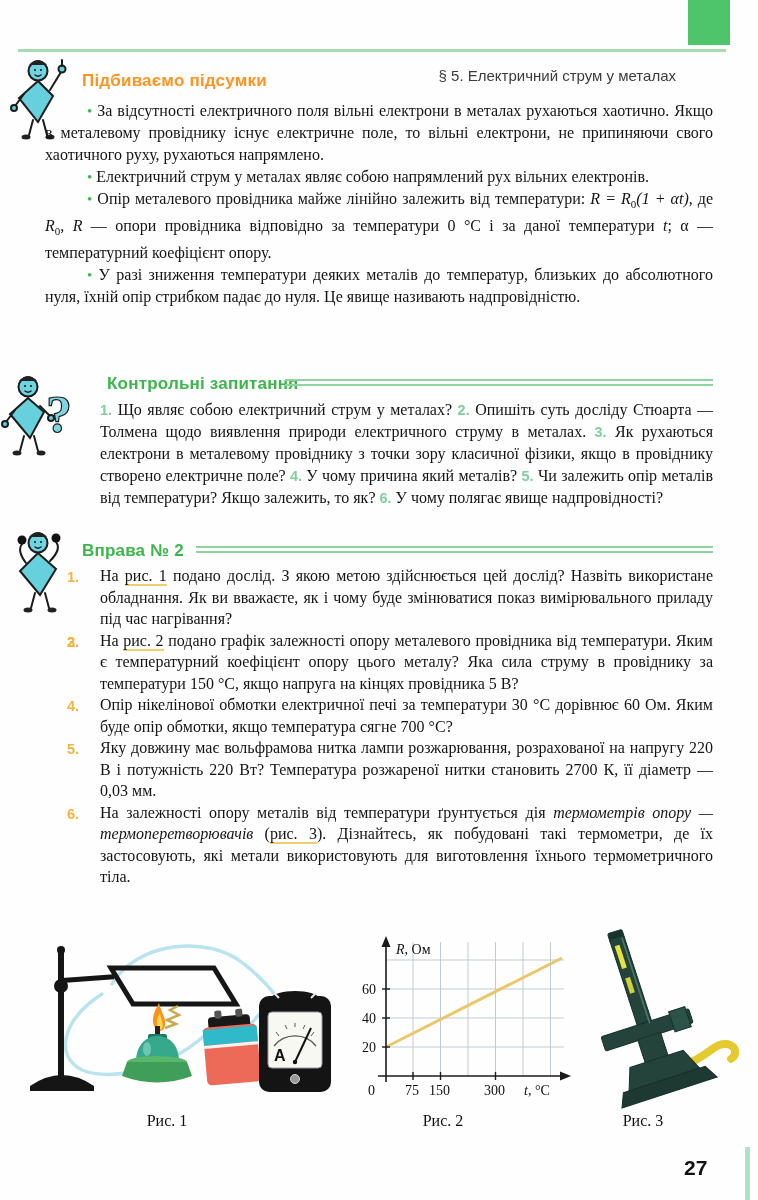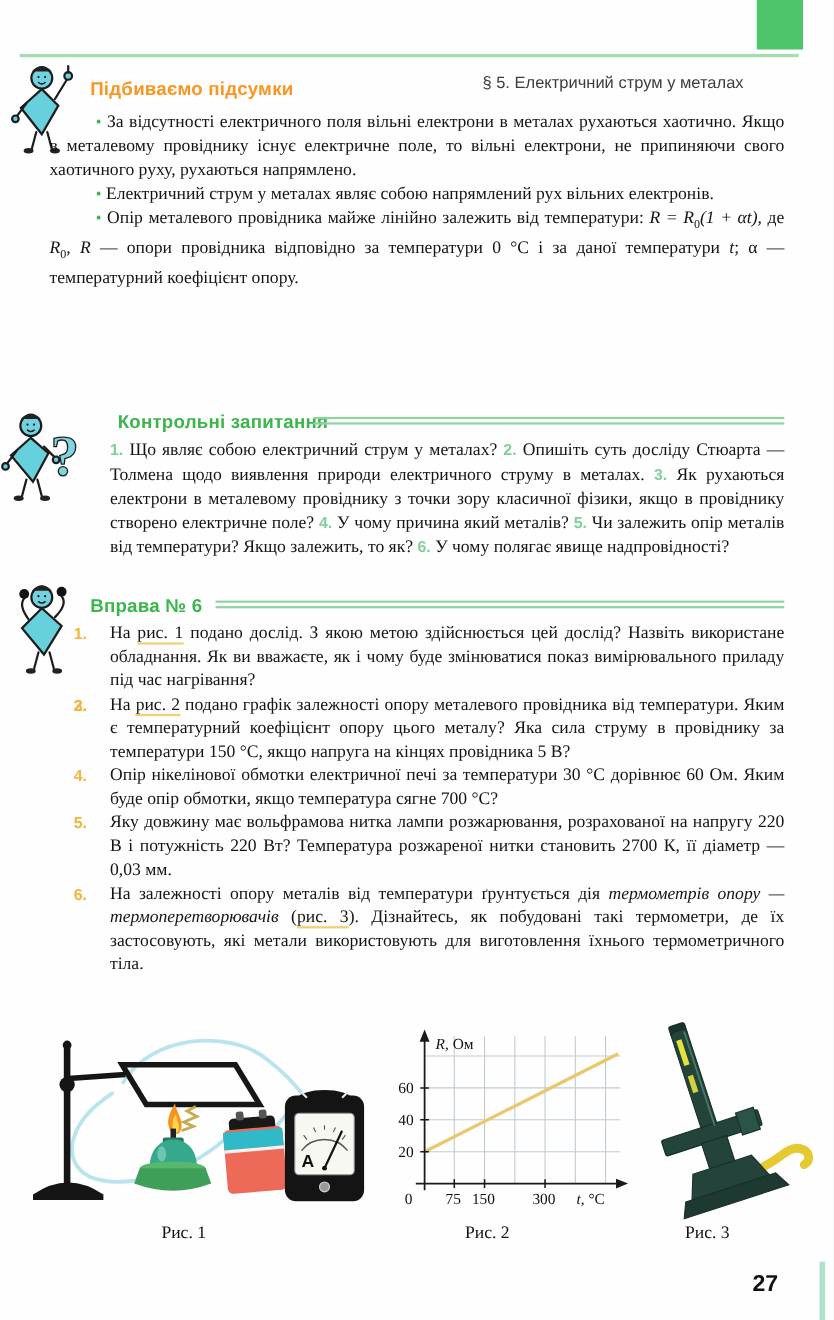--- a/index.html
+++ b/index.html
@@ -74,20 +74,21 @@
       <ellipse cx="42" cy="81" rx="4.5" ry="2.5" fill="#222" stroke="none"></ellipse>
     </g>
   </svg>
 
   <div class="sec-heading h-orange" style="left:82px; top:71px;">Підбиваємо підсумки</div>
 
   <div id="summary-text" class="body-text">
     <p class="sum-p"><span class="bullet">•</span> <span>За відсутності електричного поля вільні електрони в металах рухаються хаотично. Якщо в металевому провіднику існує електричне поле, то вільні електрони, не припиняючи свого хаотичного руху, рухаються напрямлено.</span></p>
     <p class="sum-p"><span class="bullet">•</span> <span>Електричний струм у металах являє собою напрямлений рух вільних електронів.</span></p>
     <p class="sum-p"><span class="bullet">•</span> <span>Опір металевого провідника майже лінійно залежить від температури: </span><span class="math"><span>R = R</span><sub>0</sub><span>(1 + αt)</span></span><span>, де </span><span class="math"><span>R</span><sub>0</sub></span><span>, </span><span class="math">R</span><span> — опори провідника відповідно за температури 0 °С і за даної температури </span><span class="math">t</span><span>; α — температурний коефіцієнт опору.</span></p>
+    <p class="sum-p"><span class="bullet">•</span> <span>У разі зниження температури деяких металів до температур, близьких до абсолютного нуля, їхній опір стрибком падає до нуля. Це явище називають надпровідністю.</span></p>
   </div>
 
   <svg class="mascot" style="left:0px; top:370px;" width="72" height="92" viewBox="0 0 72 92">
     <g stroke="#1c1c1c" stroke-width="2" fill="none" stroke-linecap="round">
       <polygon points="28,28 10,44 30,68 44,42" fill="#66d0dd"></polygon>
       <path d="M15,40 L6,52"></path>
         <circle cx="5" cy="54" r="3" fill="#66d0dd"></circle>
       <path d="M40,36 L50,46"></path>
         <circle cx="51" cy="48" r="3" fill="#66d0dd"></circle>
       <circle cx="28" cy="17" r="9.5" fill="#6fd3e0"></circle>
@@ -127,21 +128,21 @@
       <circle cx="27" cy="15" r="1" fill="#111" stroke="none"></circle>
         <circle cx="33" cy="15" r="1" fill="#111" stroke="none"></circle>
       <path d="M27,20 Q30,22.5 33,20" stroke-width="1.4"></path>
       <path d="M27,66 L23,81"></path>
         <path d="M37,66 L41,81"></path>
       <ellipse cx="20" cy="83" rx="4.5" ry="2.5" fill="#222" stroke="none"></ellipse>
       <ellipse cx="44" cy="83" rx="4.5" ry="2.5" fill="#222" stroke="none"></ellipse>
     </g>
   </svg>
 
-  <div class="sec-heading h-green" style="left:82px; top:541px;">Вправа № 6</div>
+  <div class="sec-heading h-green" style="left:82px; top:541px;">Вправа № 2</div>
   <div class="h-rule" style="left:196px; top:546px; width:517px;"></div>
 
   <div id="exercise-list">
     <div class="ex-item body-text">
       <span class="ex-num">1.</span>
       <span>На </span><span class="fig-link">рис. 1</span><span> подано дослід. З якою метою здійснюється цей дослід? Назвіть використане обладнання. Як ви вважаєте, як і чому буде змінюватися показ вимірювального приладу під час нагрівання?</span>
     </div>
     <div class="ex-item body-text">
       <span class="ex-num">2.</span>
     </div>

